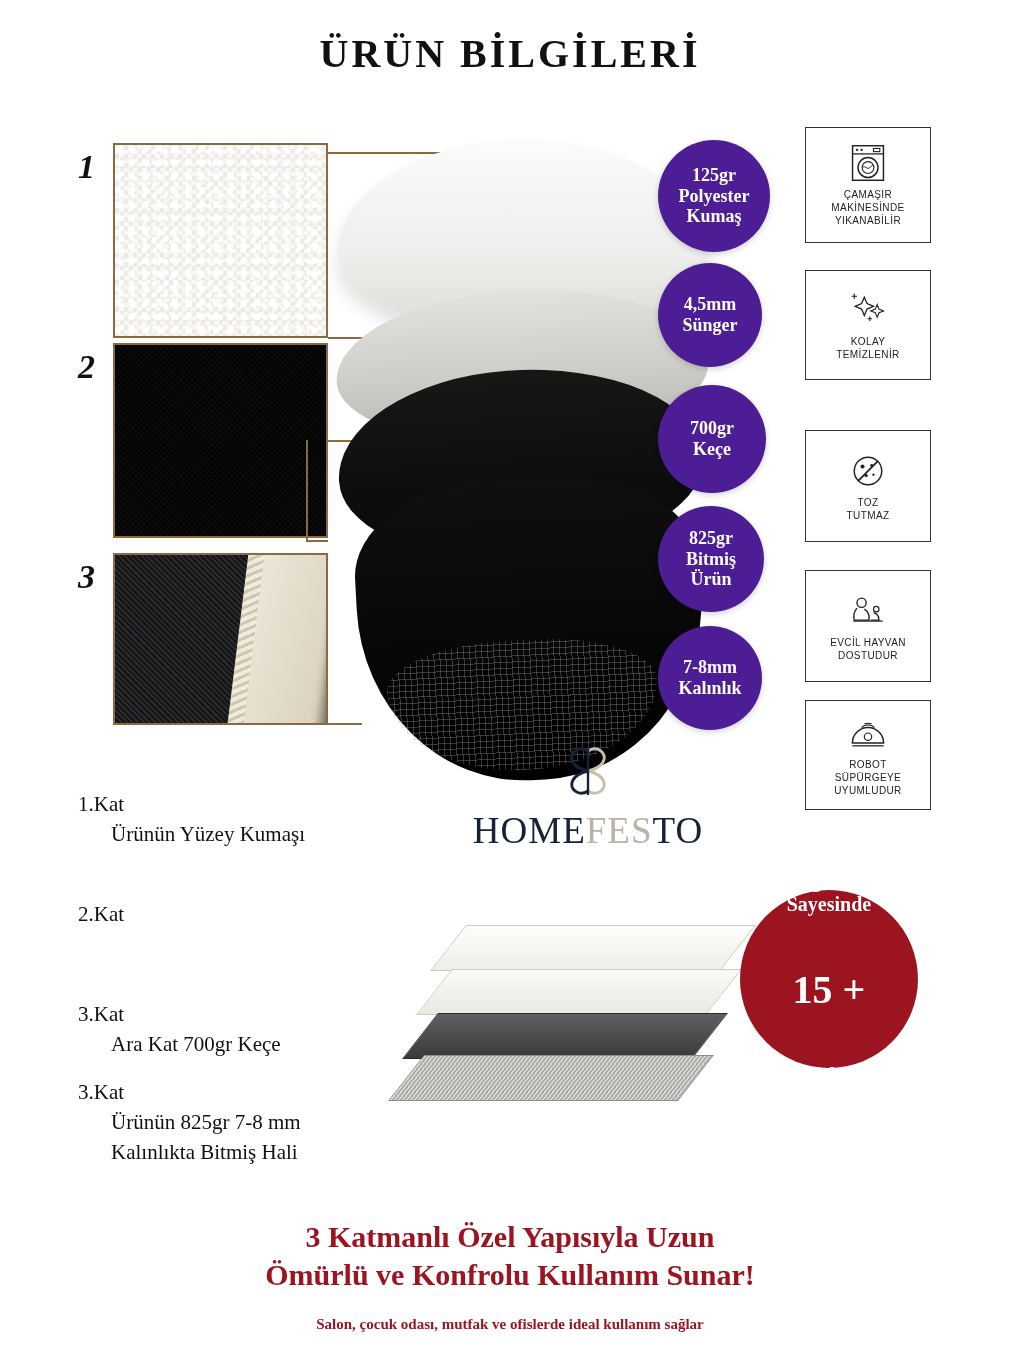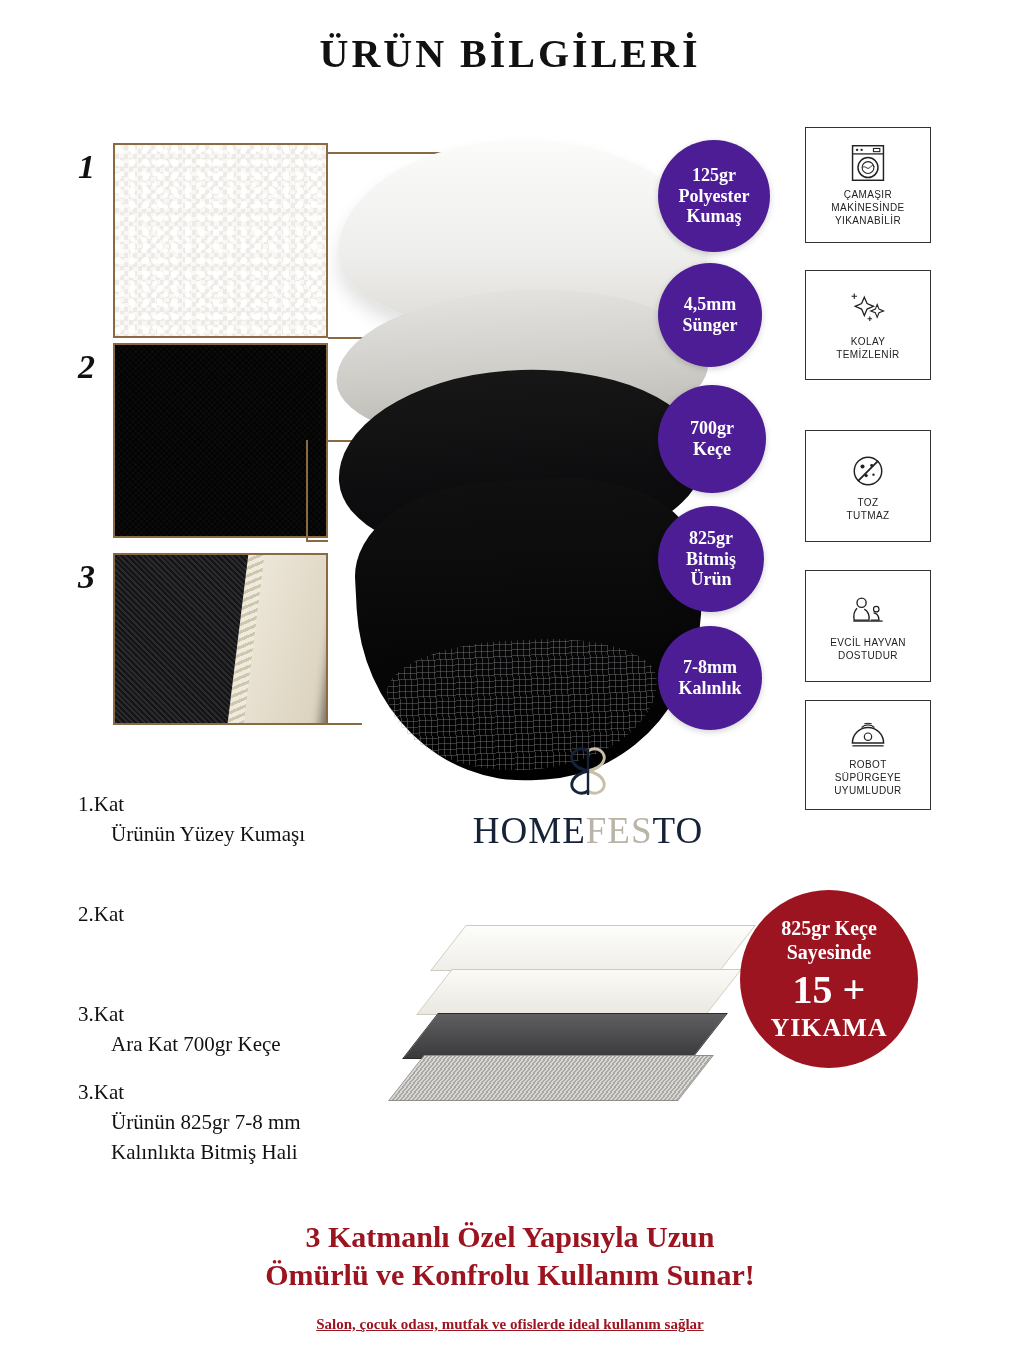--- a/index.html
+++ b/index.html
@@ -246,20 +246,21 @@
     width: 178px; height: 178px;
     background: #9c1420;
     border-radius: 50%;
     color: #fff;
     display: flex;
     flex-direction: column;
     align-items: center;
     justify-content: center;
     text-align: center;
     font-family: "Liberation Serif", serif;
+    gap: 48px;
   }
   .wash-badge .w1 { font-size: 20px; font-weight: bold; line-height: 1.2; white-space: pre-line; }
   .wash-badge .w2 { font-size: 40px; font-weight: bold; margin: 2px 0 0; }
   .wash-badge .w3 { font-size: 26px; font-weight: bold; letter-spacing: 1px; }
 
   
   .footer-main {
     position: absolute;
     left: 0; top: 1218px;
     width: 1020px;
@@ -271,21 +272,20 @@
     white-space: pre-line;
   }
   .footer-sub {
     position: absolute;
     left: 0; top: 1316px;
     width: 1020px;
     text-align: center;
     color: #9c1420;
     font-size: 15px;
     font-weight: bold;
-    text-decoration: underline;
   }
 </style>
 </head>
 <body>
 
 <div class="page-title">ÜRÜN BİLGİLERİ</div>
 
 <div class="layer-num" id="num1">1</div>
 <div class="layer-num" id="num2">2</div>
 <div class="layer-num" id="num3">3</div>

